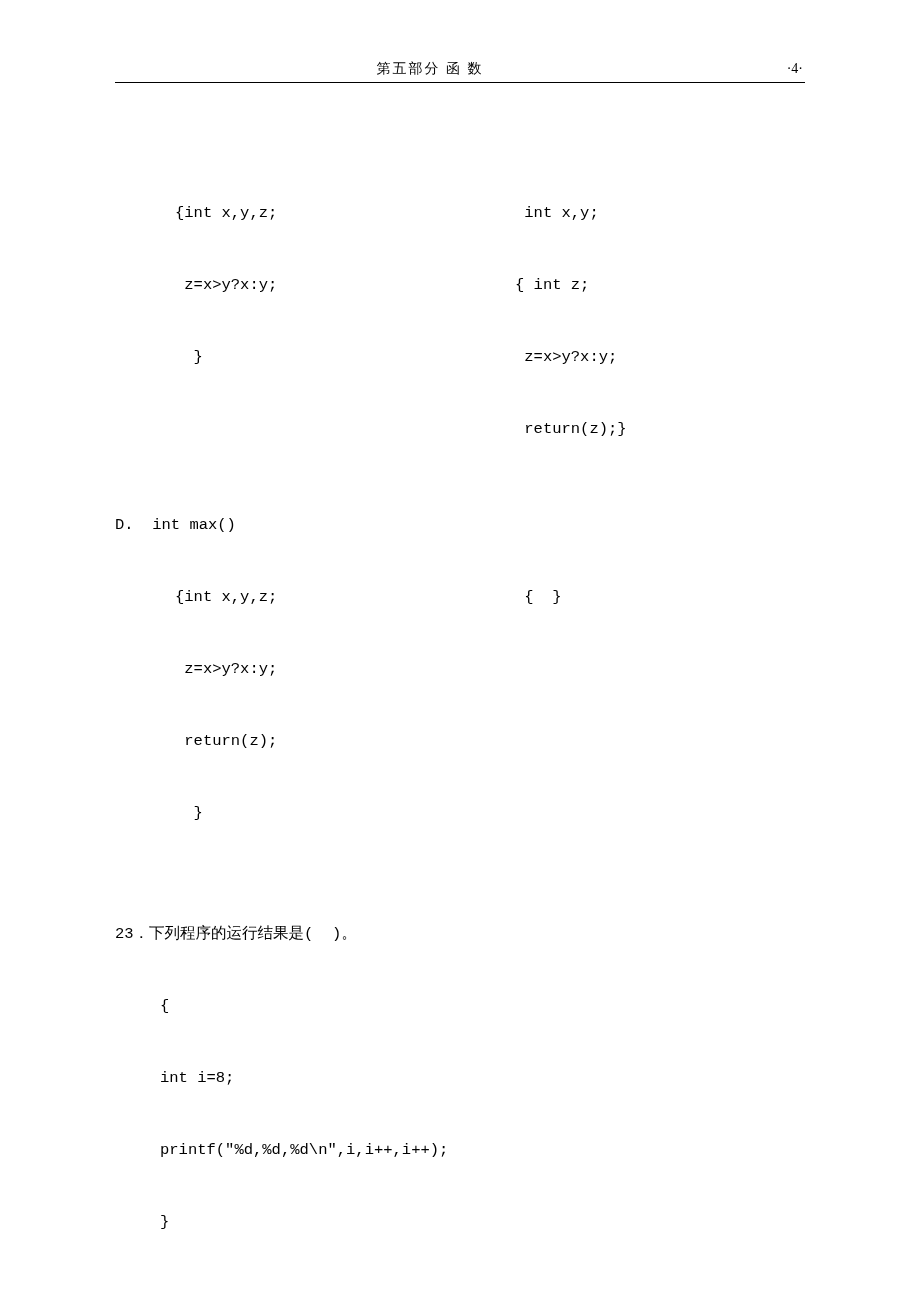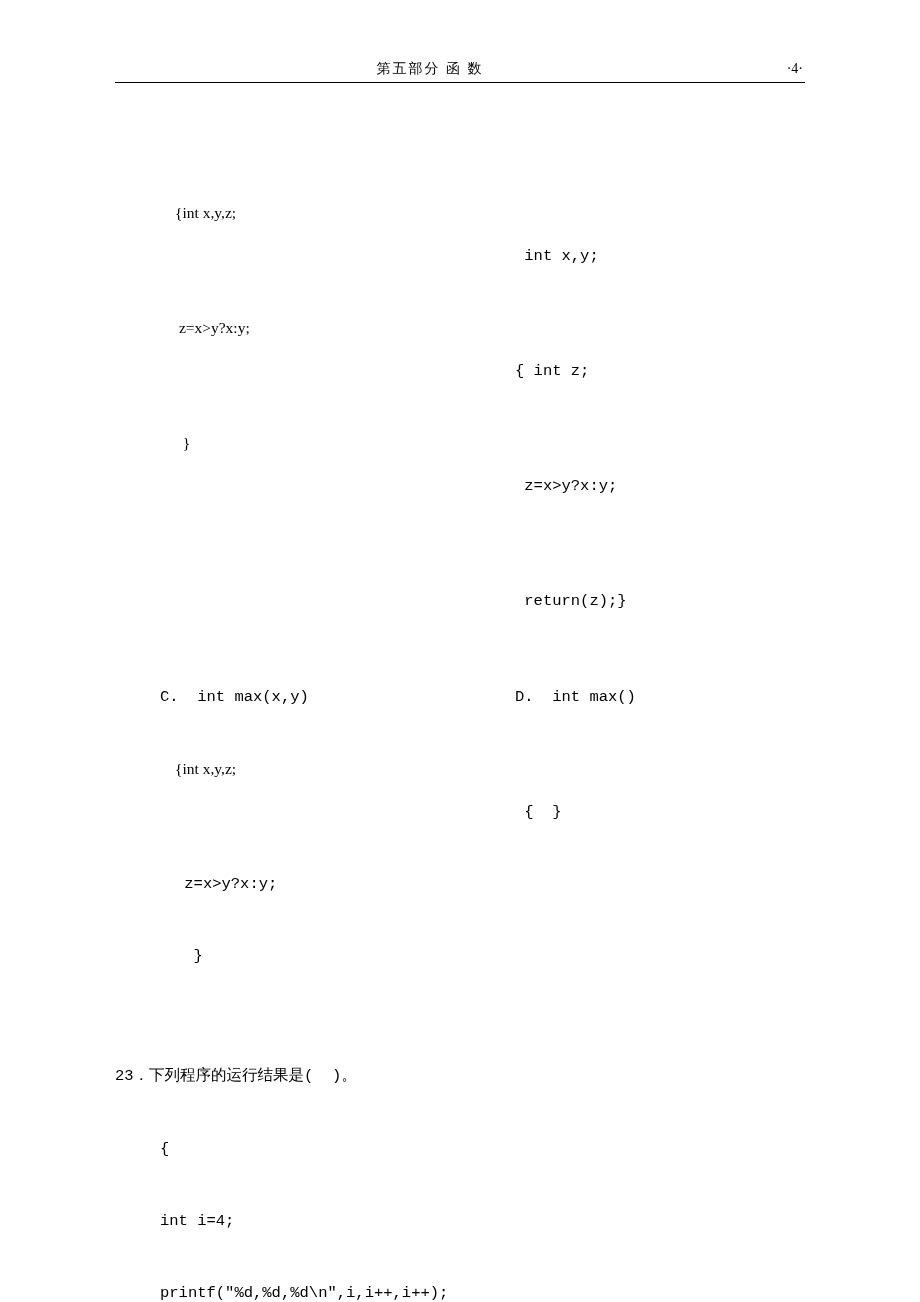--- a/index.html
+++ b/index.html
@@ -39,22 +39,22 @@
     margin: 0 0 22px 0;
   }
   .content {
     font-size: 15.5px;
     line-height: 1.55;
     font-family: "SimSun", "宋体", "Courier New", monospace;
     white-space: pre;
   }
   .row { display: flex; }
   .col { white-space: pre; }
-  .col-l { width: 340px; padding-left: 60px; font-family: Liberation Serif, serif; }
-  .col-r { padding-left: 0; margin-top: 43px; }
+  .col-l { width: 340px; padding-left: 60px; }
+  .col-r { padding-left: 0; }
   .qnum { padding-left: 0; }
   .ind1 { padding-left: 45px; }
   .ind2 { padding-left: 60px; }
 </style>
 </head>
 <body>
 
 <div class="page">
 
   <div class="header">
@@ -77,34 +77,34 @@
     <div class="row">
       <div class="col col-l">  }</div>
       <div class="col col-r"> z=x&gt;y?x:y;</div>
     </div>
     <div class="row">
       <div class="col col-l"></div>
       <div class="col col-r"> return(z);}</div>
     </div>
 
     <div class="row">
-      <div class="col" style="width:355px; padding-left:45px;">C.  int max(x,y)</div>
       <div class="col">D.  int max()</div>
     </div>
     <div class="row">
       <div class="col col-l">{int x,y,z;</div>
       <div class="col col-r"> {  }</div>
     </div>
     <div class="ind2"> z=x&gt;y?x:y;</div>
+    <div class="ind2"> return(z);</div>
     <div class="ind2">  }</div>
 
     
     <div class="qnum"><span>23．</span><span>下列程序的运行结果是(  )。</span></div>
     <div class="ind1">{</div>
-    <div class="ind1">int i=4;</div>
+    <div class="ind1">int i=8;</div>
     <div class="ind1">printf("%d,%d,%d\n",i,i++,i++);</div>
     <div class="ind1">}</div>
     
 
     
     
     
     
     
     

